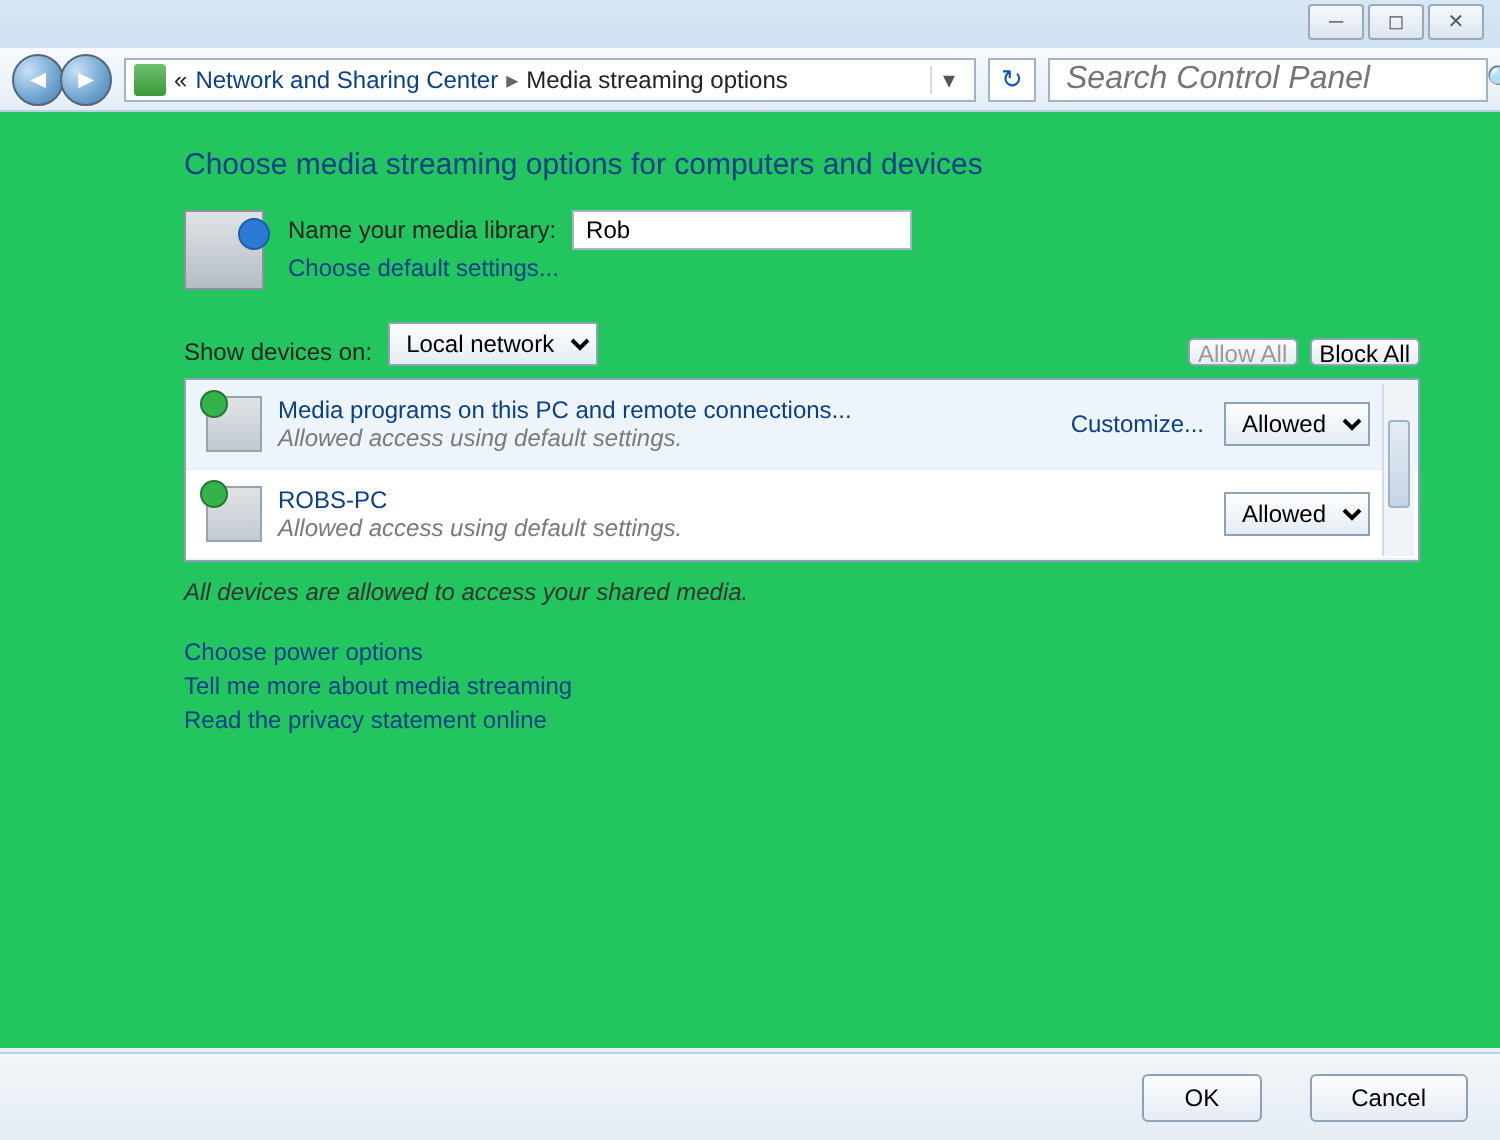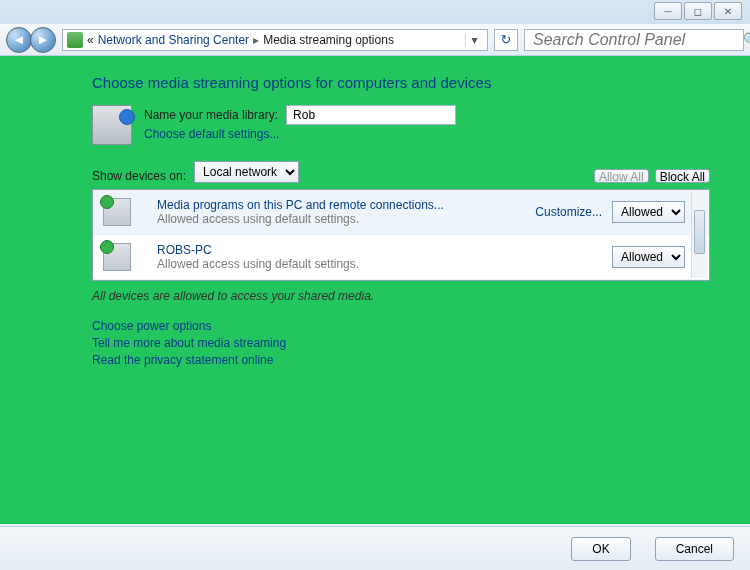--- a/index.html
+++ b/index.html
@@ -163,39 +163,39 @@
   .device-list {
     border:1px solid #8ea2b5;
     background:#fff;
     margin-top:2px;
     padding:0;
     position:relative;
   }
   .device-row {
     display:flex; align-items:center;
     padding:8px 24px 8px 10px;
-    gap:26px;
+    gap:8px;
     border-bottom:1px solid #eef2f6;
   }
   .device-row:first-child { background:#eef4fb; }
   .device-row .dev-icon {
     width:28px; height:28px;
     background:linear-gradient(#e0e4e8,#c2c9d1);
     border:1px solid #9aa4b0;
     position:relative;
   }
   .device-row .dev-icon::after {
     content:"";
     position:absolute; top:-4px; left:-4px;
     width:12px; height:12px; border-radius:50%;
     background:#35b24b; border:1px solid #1f7a30;
   }
   .dev-info { flex:1; }
   .dev-name { color:#0a3f8a; }
-  .dev-sub { color:#7a7a7a; }
+  .dev-sub { color:#7a7a7a; font-style:italic; }
   .dev-actions { display:flex; align-items:center; gap:10px; }
   .scroll-track {
     position:absolute; right:2px; top:2px; bottom:2px; width:16px;
     background:#f0f3f7; border-left:1px solid #d4dde6;
   }
   .scroll-thumb {
     position:absolute; top:18px; height:44px; left:2px; right:2px;
     background:linear-gradient(#e4ecf4,#c6d5e4);
     border:1px solid #9db4c9; border-radius:2px;
   }

